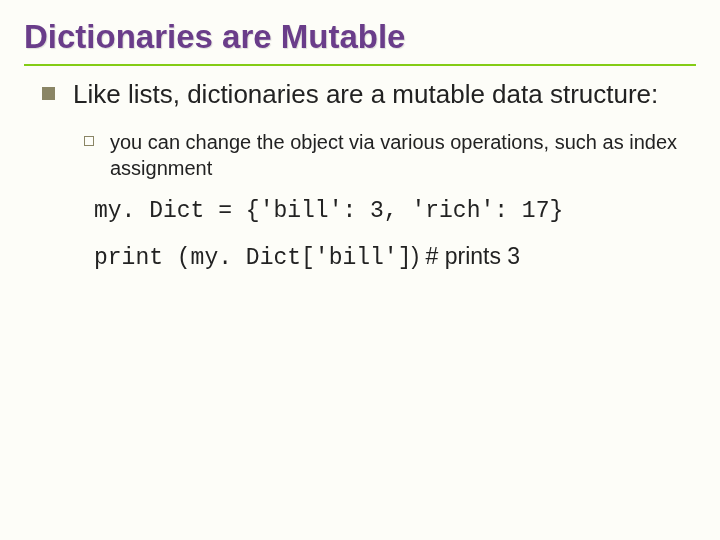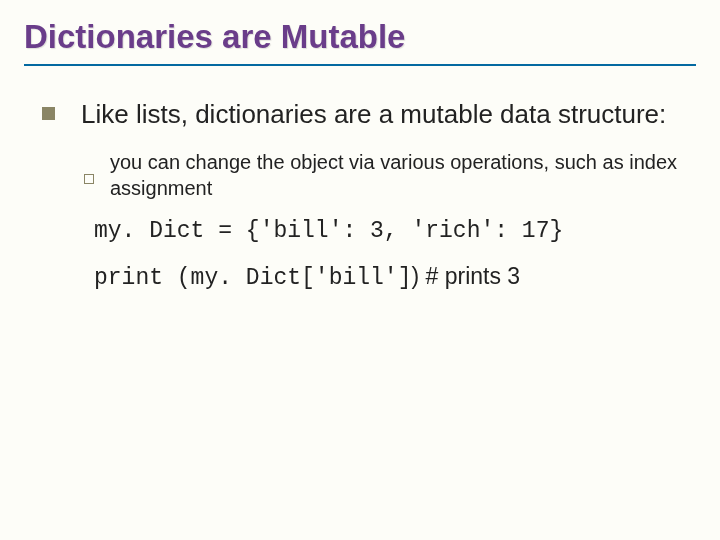--- a/index.html
+++ b/index.html
@@ -9,47 +9,46 @@
     background: #fdfdf8;
     font-family: Arial, Helvetica, sans-serif;
     padding: 18px 24px;
     position: relative;
   }
   .title {
     font-size: 33px;
     font-weight: bold;
     color: #6a3d8a;
     padding-bottom: 8px;
-    border-bottom: 2px solid #0369a1;
-    margin-bottom: 32px;
+    border-bottom: 2px solid #84cc16;
+    margin-bottom: 12px;
     text-shadow: 1px 1px 1px rgba(0,0,0,0.12);
   }
   .level1 {
     display: flex;
     align-items: flex-start;
     margin-left: 18px;
     margin-bottom: 18px;
-    gap: 8px;
   }
   .bullet-sq {
     width: 13px;
     height: 13px;
     background: #8a8565;
     flex: 0 0 auto;
     margin-top: 9px;
     margin-right: 18px;
   }
   .level1-text {
     font-size: 26px;
     color: #222;
     line-height: 1.28;
   }
   .level2 {
     display: flex;
-    align-items: center;
+    align-items: flex-start;
     margin-left: 60px;
     margin-bottom: 14px;
   }
   .bullet-hollow {
     width: 10px;
     height: 10px;
     border: 1.5px solid #8a8565;
     flex: 0 0 auto;
     margin-top: 7px;
     margin-right: 16px;

